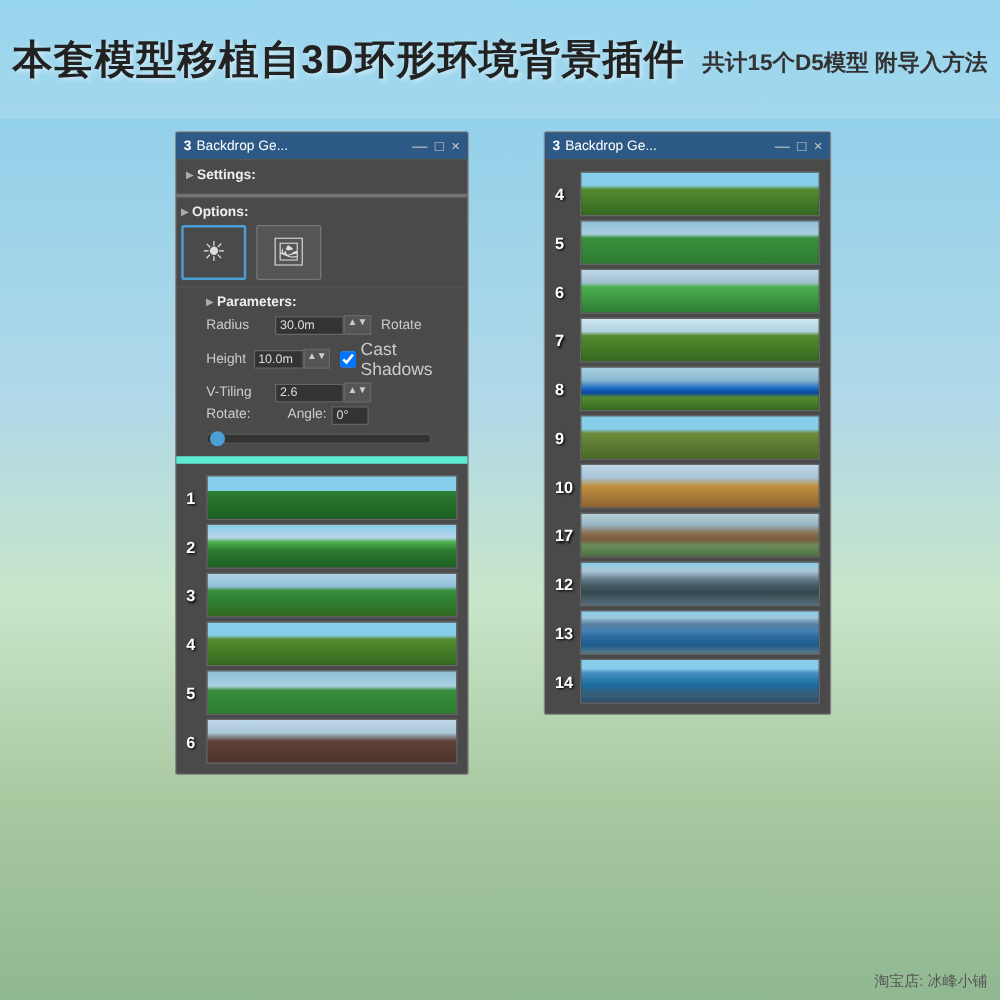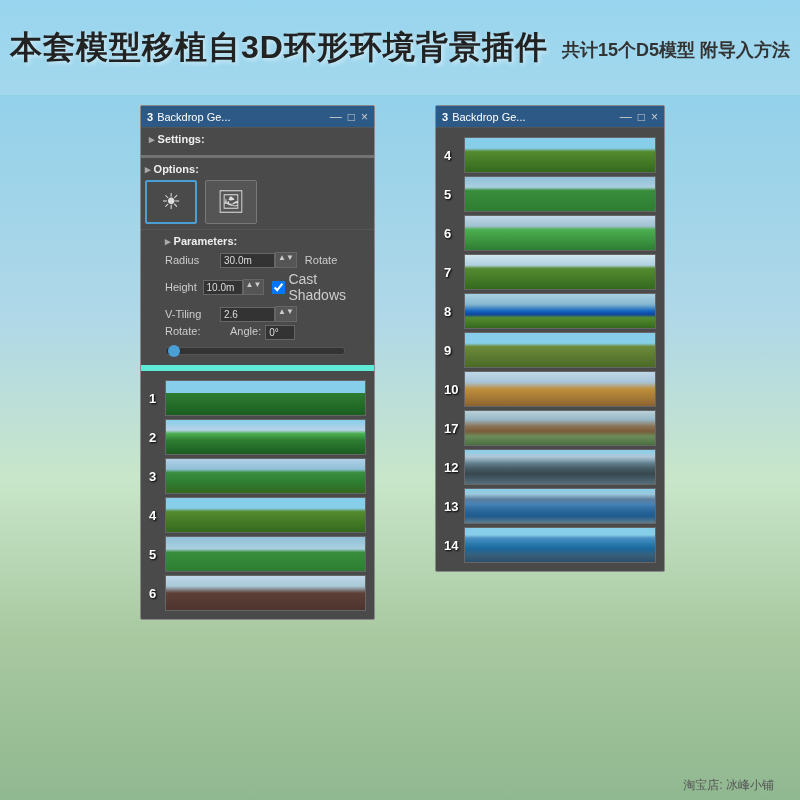--- a/index.html
+++ b/index.html
@@ -45,21 +45,21 @@
       color: #333;
       font-weight: 600;
       margin-top: 4px;
       margin-left: 14px;
     }
 
     
     .bottom-credit {
       position: absolute;
       bottom: 6px;
-      right: 26px;
+      right: 10px;
       font-size: 12px;
       color: #555;
       z-index: 20;
     }
 
     
     .panel {
       position: absolute;
       top: 105px;
       width: 235px;

